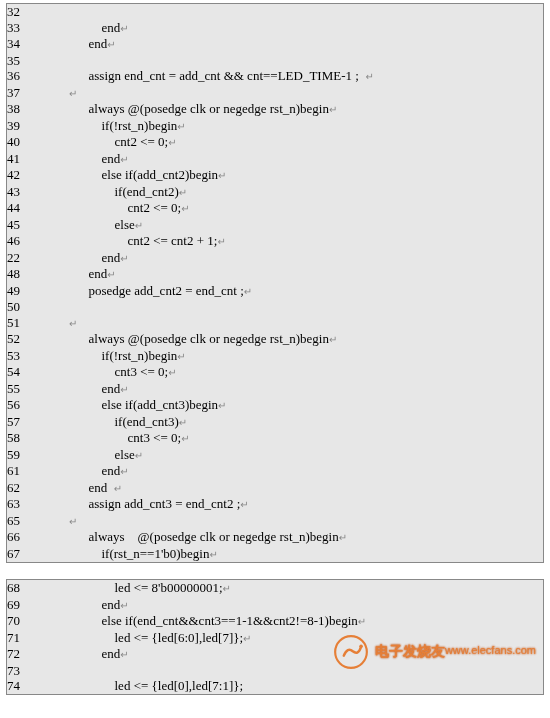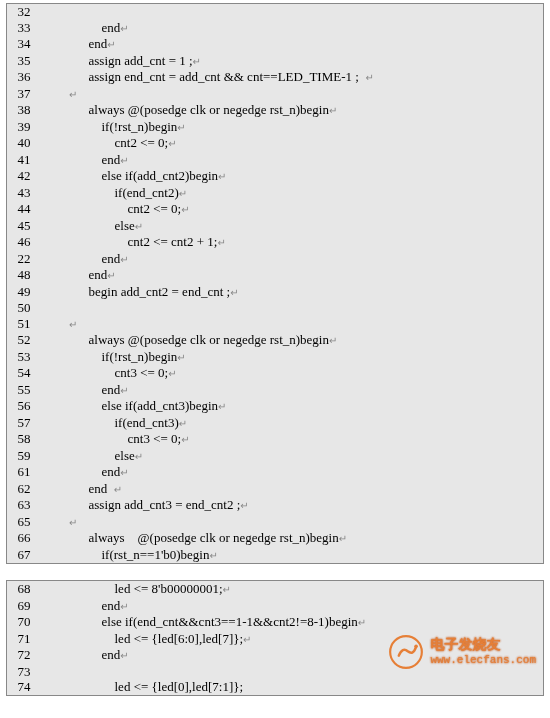--- a/index.html
+++ b/index.html
@@ -17,21 +17,21 @@
     box-sizing: border-box;
   }
   .code-line {
     display: flex;
     align-items: baseline;
     line-height: 15.5px;
     white-space: pre;
   }
   .lineno {
     width: 34px;
-    text-align: center;
+    text-align: left;
     color: #000;
     font-size: 13px;
     padding-right: 2px;
     flex-shrink: 0;
     font-family: "Times New Roman", serif;
   }
   .code-text {
     color: #000;
     font-family: "Times New Roman", serif;
     font-size: 13px;
@@ -51,52 +51,52 @@
     align-items: center;
     gap: 6px;
     opacity: 0.95;
   }
   .watermark svg {
     width: 36px;
     height: 36px;
   }
   .wm-text {
     display: flex;
-    flex-direction: column;
+    flex-direction: row;
     color: #fff;
     text-shadow: 0 0 2px #c86428, 0 0 2px #c86428;
-    font-family: Liberation Mono, monospace;
+    font-family: Liberation Sans, sans-serif;
     line-height: 1.1;
   }
   .wm-cn { font-size: 14px; color: #e67a2e; font-weight: bold; }
   .wm-url { font-size: 11px; color: #e67a2e; }
 </style>
 </head>
 <body>
 
 <div id="root">
     <div class="code-panel">
       <div class="code-line"><span class="lineno">32</span></div>
       <div class="code-line"><span class="lineno">33</span><span class="code-text">                  <span>end</span><span class="cr-mark">↵</span></span></div>
       <div class="code-line"><span class="lineno">34</span><span class="code-text">              <span>end</span><span class="cr-mark">↵</span></span></div>
-      <div class="code-line"><span class="lineno">35</span><span class="code-text">              <span>assign add_cnt = 1 ;</span><span class="cr-mark">↵</span></span></div>
+      <div class="code-line"><span class="lineno">35</span></div>
       <div class="code-line"><span class="lineno">36</span><span class="code-text">              <span>assign end_cnt = add_cnt &amp;&amp; cnt==LED_TIME-1 ;  </span><span class="cr-mark">↵</span></span></div>
       <div class="code-line"><span class="lineno">37</span><span class="code-text">      <span>  </span><span class="cr-mark">↵</span></span></div>
       <div class="code-line"><span class="lineno">38</span><span class="code-text">              <span>always @(posedge clk or negedge rst_n)begin</span><span class="cr-mark">↵</span></span></div>
       <div class="code-line"><span class="lineno">39</span><span class="code-text">                  <span>if(!rst_n)begin</span><span class="cr-mark">↵</span></span></div>
       <div class="code-line"><span class="lineno">40</span><span class="code-text">                      <span>cnt2 &lt;= 0;</span><span class="cr-mark">↵</span></span></div>
       <div class="code-line"><span class="lineno">41</span><span class="code-text">                  <span>end</span><span class="cr-mark">↵</span></span></div>
       <div class="code-line"><span class="lineno">42</span><span class="code-text">                  <span>else if(add_cnt2)begin</span><span class="cr-mark">↵</span></span></div>
       <div class="code-line"><span class="lineno">43</span><span class="code-text">                      <span>if(end_cnt2)</span><span class="cr-mark">↵</span></span></div>
       <div class="code-line"><span class="lineno">44</span><span class="code-text">                          <span>cnt2 &lt;= 0;</span><span class="cr-mark">↵</span></span></div>
       <div class="code-line"><span class="lineno">45</span><span class="code-text">                      <span>else</span><span class="cr-mark">↵</span></span></div>
       <div class="code-line"><span class="lineno">46</span><span class="code-text">                          <span>cnt2 &lt;= cnt2 + 1;</span><span class="cr-mark">↵</span></span></div>
       <div class="code-line"><span class="lineno">22</span><span class="code-text">                  <span>end</span><span class="cr-mark">↵</span></span></div>
       <div class="code-line"><span class="lineno">48</span><span class="code-text">              <span>end</span><span class="cr-mark">↵</span></span></div>
-      <div class="code-line"><span class="lineno">49</span><span class="code-text">              <span>begin add_cnt2 = end_cnt ;</span><span class="cr-mark">↵</span></span></div>
+      <div class="code-line"><span class="lineno">49</span><span class="code-text">              <span>posedge add_cnt2 = end_cnt ;</span><span class="cr-mark">↵</span></span></div>
       <div class="code-line"><span class="lineno">50</span></div>
       <div class="code-line"><span class="lineno">51</span><span class="code-text">      <span>  </span><span class="cr-mark">↵</span></span></div>
       <div class="code-line"><span class="lineno">52</span><span class="code-text">              <span>always @(posedge clk or negedge rst_n)begin</span><span class="cr-mark">↵</span></span></div>
       <div class="code-line"><span class="lineno">53</span><span class="code-text">                  <span>if(!rst_n)begin</span><span class="cr-mark">↵</span></span></div>
       <div class="code-line"><span class="lineno">54</span><span class="code-text">                      <span>cnt3 &lt;= 0;</span><span class="cr-mark">↵</span></span></div>
       <div class="code-line"><span class="lineno">55</span><span class="code-text">                  <span>end</span><span class="cr-mark">↵</span></span></div>
       <div class="code-line"><span class="lineno">56</span><span class="code-text">                  <span>else if(add_cnt3)begin</span><span class="cr-mark">↵</span></span></div>
       <div class="code-line"><span class="lineno">57</span><span class="code-text">                      <span>if(end_cnt3)</span><span class="cr-mark">↵</span></span></div>
       <div class="code-line"><span class="lineno">58</span><span class="code-text">                          <span>cnt3 &lt;= 0;</span><span class="cr-mark">↵</span></span></div>
       <div class="code-line"><span class="lineno">59</span><span class="code-text">                      <span>else</span><span class="cr-mark">↵</span></span></div>

